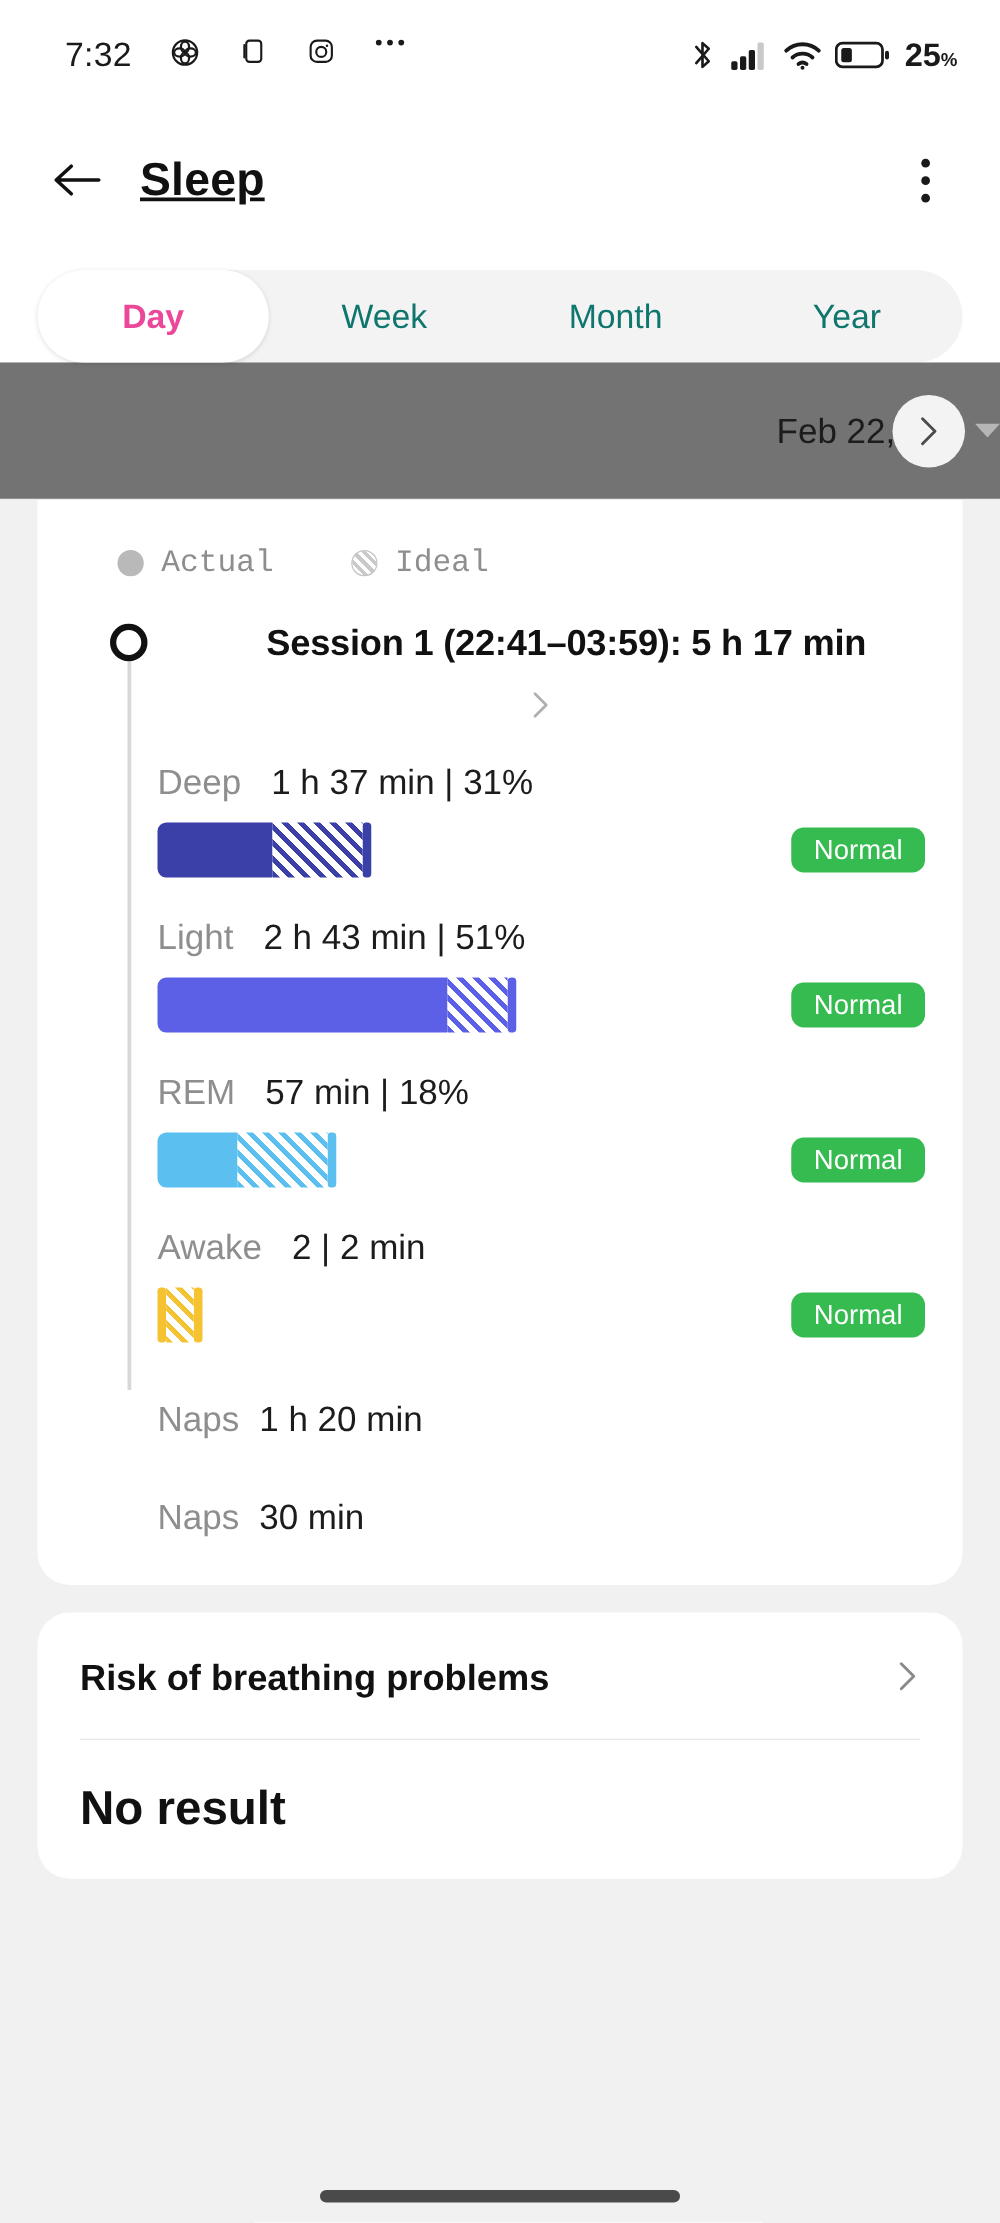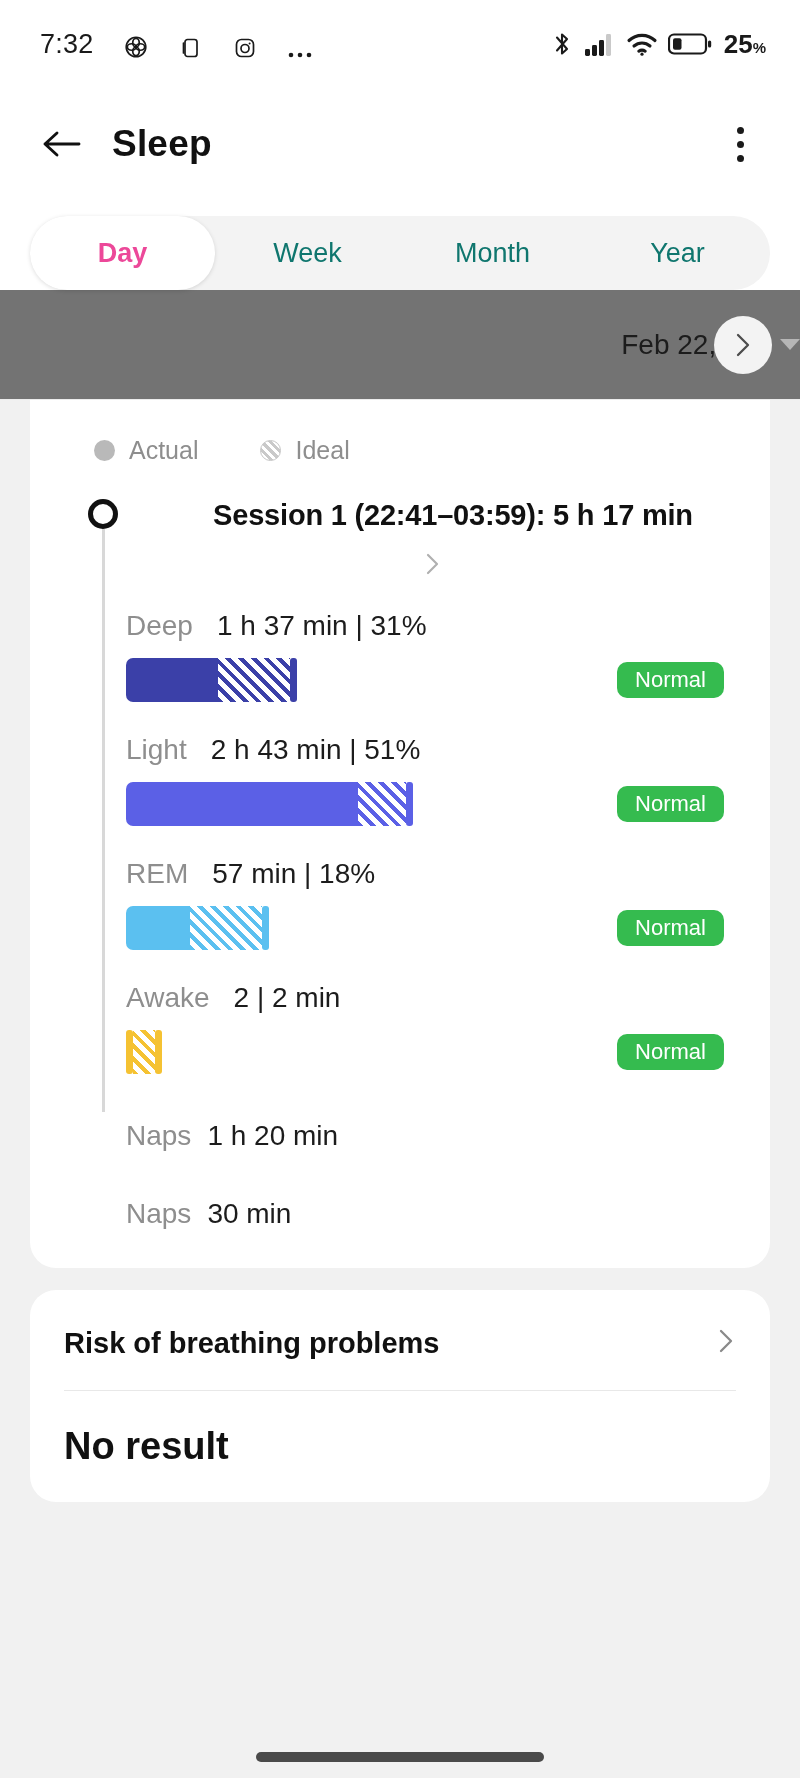--- a/index.html
+++ b/index.html
@@ -9,31 +9,31 @@
     font-family:"Liberation Sans", sans-serif;
     -webkit-font-smoothing:antialiased;
   }
   .phone { position:relative; width:800px; height:1778px; background:#f1f1f1; overflow:hidden; }
 
   
   .statusbar {
     height:88px; background:#fff; display:flex; align-items:center;
     justify-content:space-between; padding:0 34px 0 40px;
   }
-  .sb-left { display:flex; align-items:flex-end; gap:30px; }
+  .sb-left { display:flex; align-items:flex-start; gap:30px;margin-left:12px; }
   .sb-time { font-size:27px; font-weight:500; color:#1a1a1a; letter-spacing:.2px; }
   .sb-right { display:flex; align-items:center; gap:10px; }
   .sb-batt-text { font-size:26px; font-weight:600; color:#1a1a1a; margin-left:2px; }
   .sb-batt-text sup { font-size:15px; font-weight:600; vertical-align:baseline; }
   .ico { display:inline-flex; align-items:center; justify-content:center; }
 
   
   .appbar { height:112px; background:#fff; display:flex; align-items:center; padding:0 30px 0 30px; }
   .back-btn { width:64px; height:64px; display:flex; align-items:center; justify-content:center; cursor:pointer; }
-  .app-title { font-size:37px; font-weight:700; color:#111; margin-left:18px; letter-spacing:.2px; }
+  .app-title { font-size:37px; font-weight:700; color:#111; margin-left:18px; letter-spacing:.2px;text-decoration:underline; }
   .spacer { flex:1; }
   .kebab { width:60px; height:64px; display:flex; flex-direction:column; align-items:center; justify-content:center; gap:7px; cursor:pointer; }
   .kebab i { width:7px; height:7px; border-radius:50%; background:#1a1a1a; display:block; }
 
   
   .tabs-wrap { background:#fff; padding:16px 30px 0 30px; }
   .tabs {
     position:relative; height:74px; border-radius:40px; background:#f3f3f3;
     display:flex; align-items:center;
   }
@@ -60,21 +60,21 @@
     display:flex; align-items:center; justify-content:center; cursor:pointer;
   }
 
   
   .scroll { background:#f1f1f1; padding:0 0 0 0; }
   .card {
     background:#fff; border-radius:26px; margin:0 30px 22px 30px; padding:34px 0 38px 0;
   }
   .card.first { margin-top:0; border-radius:0 0 26px 26px; padding-top:36px; }
 
-  .legend { display:flex; align-items:center; gap:62px; padding:0 0 0 64px; margin-bottom:34px; }
+  .legend { display:flex; align-items:center; gap:62px; padding:0 0 0 64px; margin-bottom:34px;font-family:Liberation Mono, monospace; }
   .legend-item { display:flex; align-items:center; gap:14px; }
   .legend-txt { font-size:25px; color:#8e8e8e; }
   .dot-actual { width:21px; height:21px; border-radius:50%; background:#b9b9b9; }
   .dot-ideal {
     width:21px; height:21px; border-radius:50%;
     background:repeating-linear-gradient(45deg,#c9c9c9 0 3px,#ffffff 3px 6px);
     border:1px solid #c4c4c4;
   }
 
   
@@ -92,21 +92,21 @@
   .stage-value { font-size:28px; color:#1c1c1c; }
 
   .bar-row { display:flex; align-items:center; margin-top:16px; position:relative; }
   .bar {
     position:relative; height:44px; display:flex; align-items:stretch;
   }
   .bar .solid { border-radius:7px 0 0 7px; }
   .bar .hatch { position:relative; }
   .bar .endcap { width:7px; border-radius:3px; }
   .badge {
-    position:absolute; right:46px;
+    position:absolute; right:30px;
     background:#35bb4f; color:#fff; font-size:22px;
     padding:7px 18px; border-radius:10px; line-height:1;
   }
 
   .naps-row { padding-left:32px; margin-top:26px; display:flex; align-items:baseline; gap:16px; }
 
   .session-block { margin-top:0; }
   .session-block + .session-block { margin-top:46px; }
 
   

